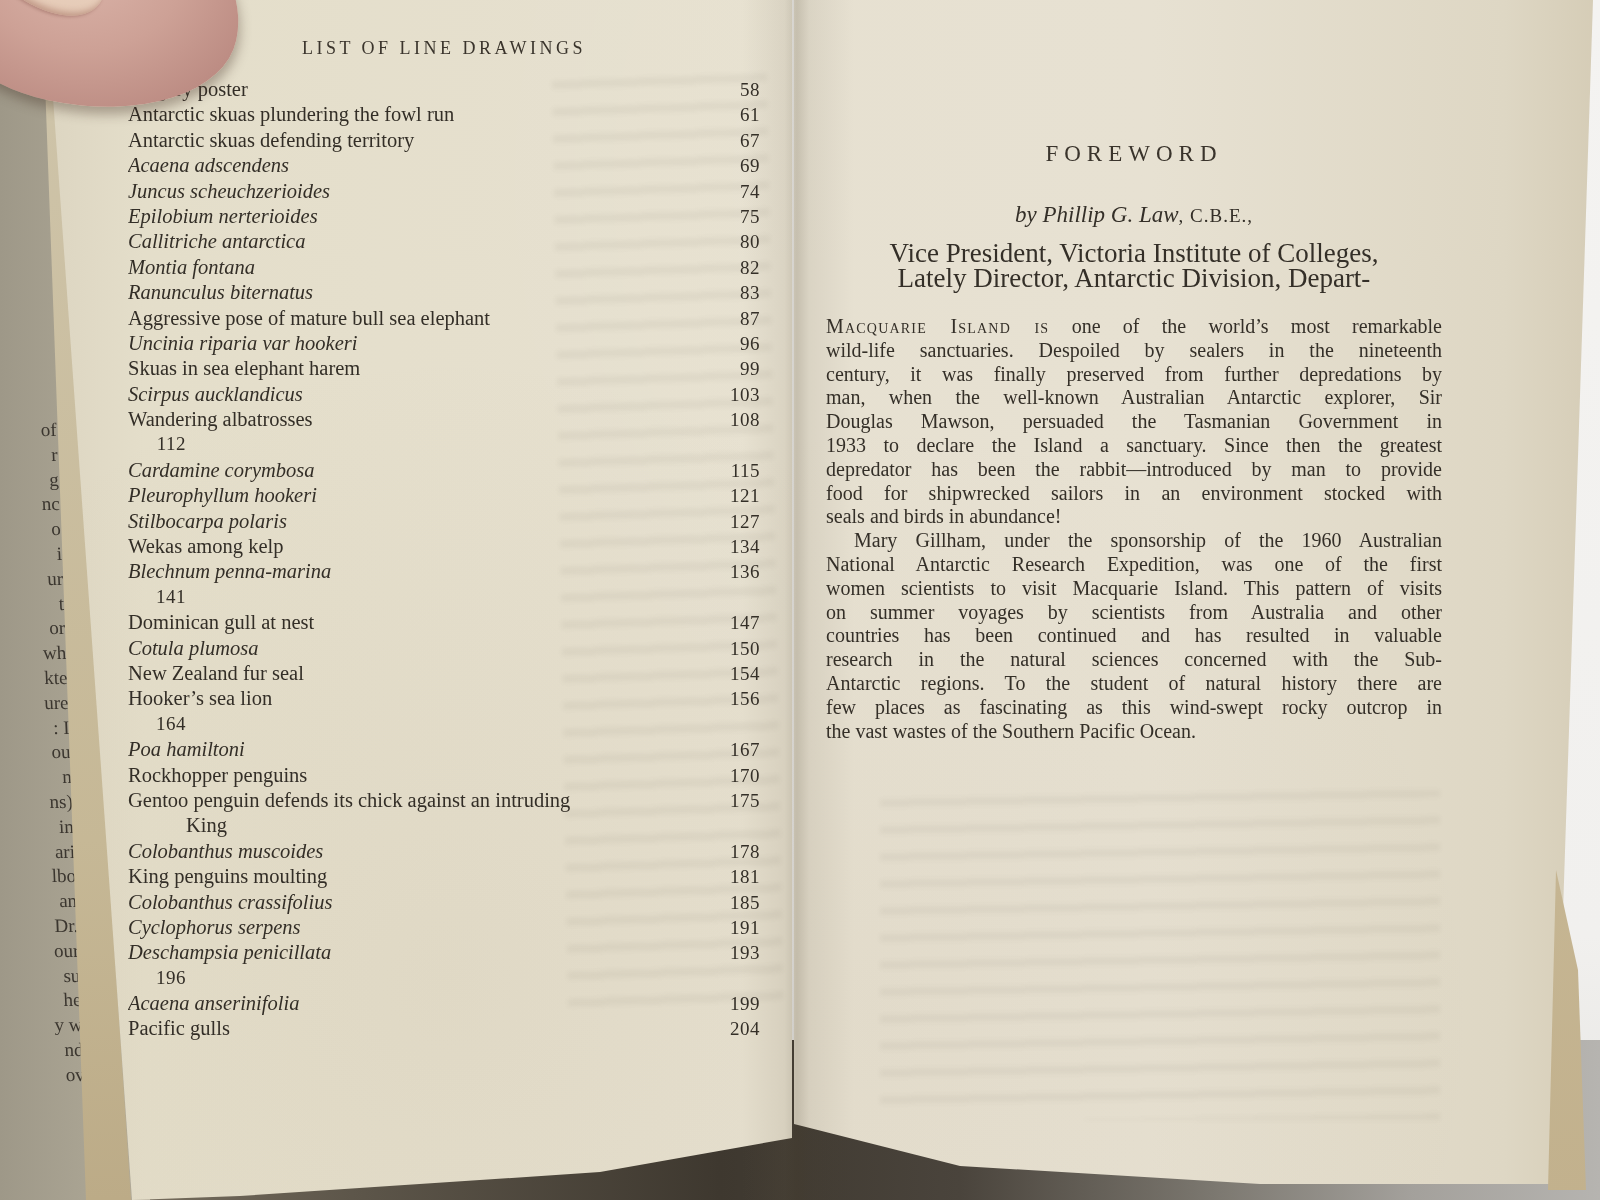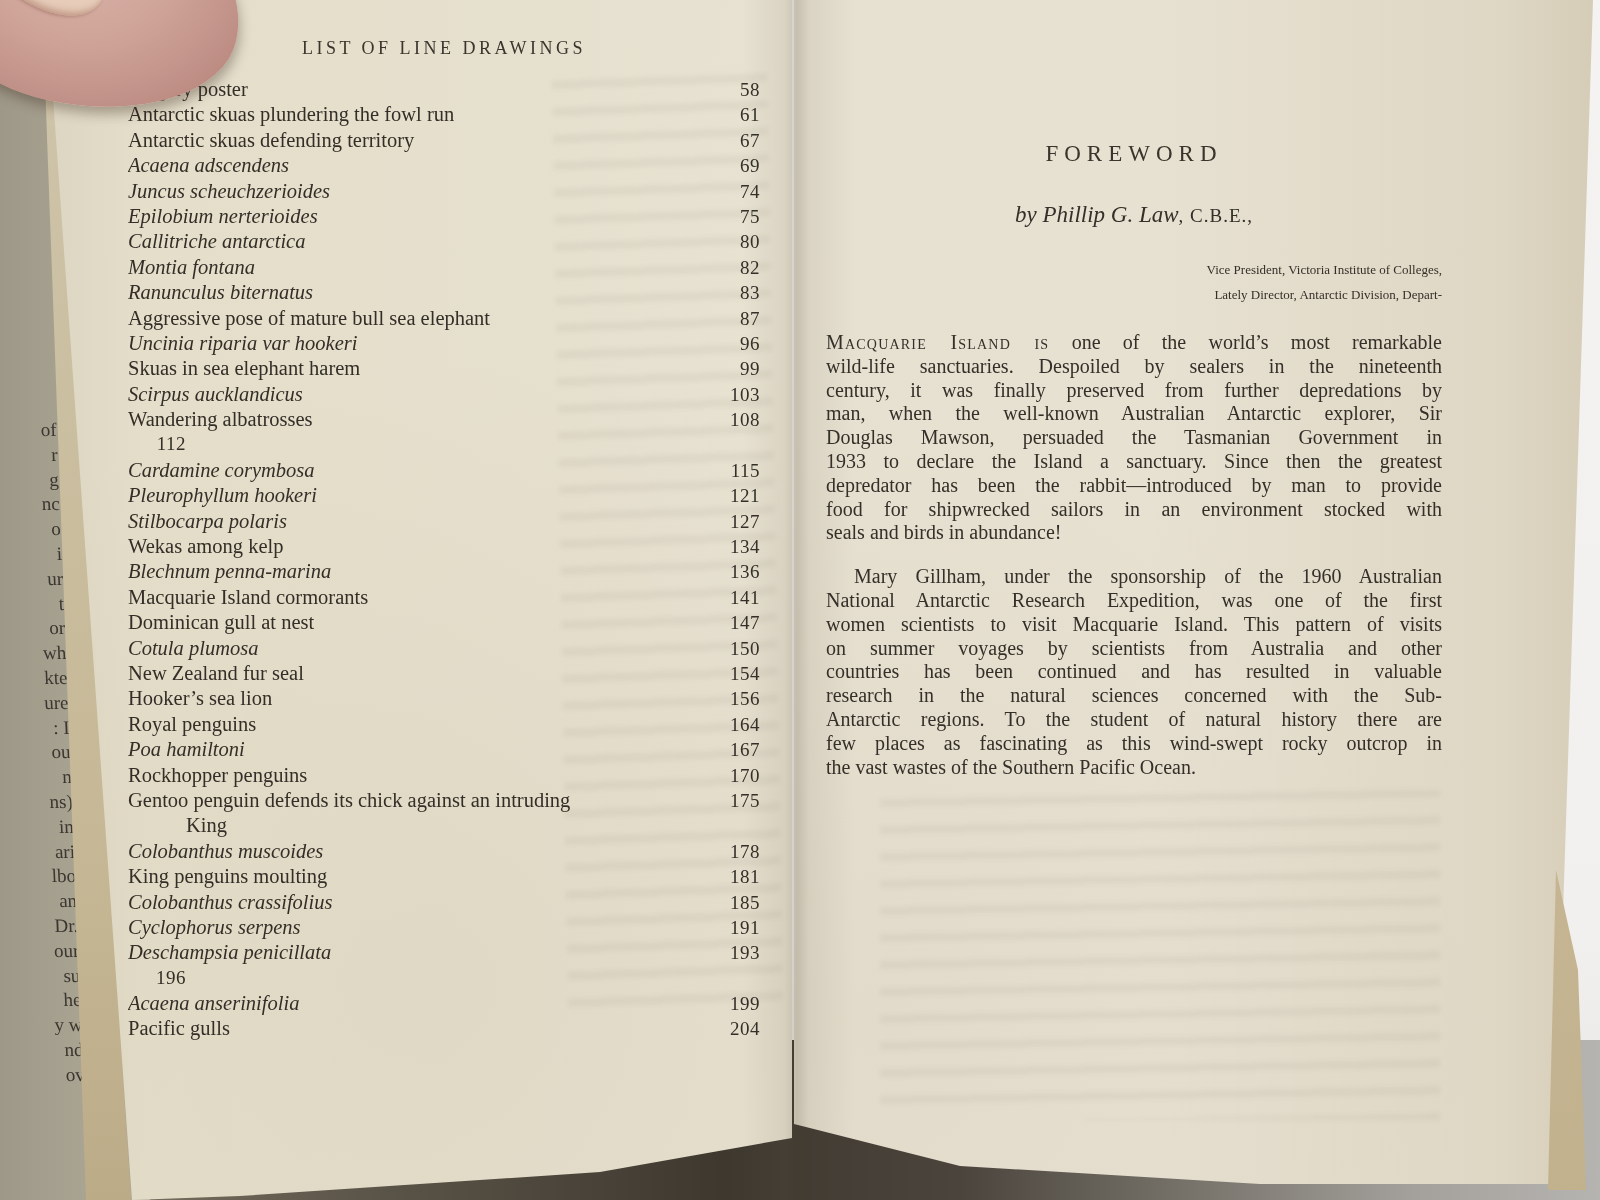--- a/index.html
+++ b/index.html
@@ -95,25 +95,25 @@
   .trow .lbl{flex:1;white-space:nowrap;overflow:hidden;}
   .trow.it .lbl{font-style:italic;}
   .trow.indent .lbl{padding-left:58px;}
   .trow .pg{width:58px;text-align:right;font-size:19px;letter-spacing:.5px;}
 
   
   .fore{position:absolute;left:826px;top:140px;width:616px;color:#342f28;}
   .fore-title{text-align:center;font-size:23px;letter-spacing:6px;line-height:28px;color:#3a342c;}
   .fore-byline{text-align:center;font-size:23px;font-style:italic;margin-top:30px;line-height:34px;}
   .fore-byline .cbe{font-style:normal;font-size:19px;letter-spacing:1px;}
-  .fore-aff{text-align:right;font-size:13px;line-height:25px;margin-top:24px;}
+  .fore-aff{text-align:center;font-size:27px;line-height:25px;margin-top:8px;}
   .fore-body{margin-top:24px;font-size:20px;line-height:23.8px;}
   .jline{text-align:justify;text-align-last:justify;}
   .jline.last{text-align-last:left;}
-  .jline.ind{text-indent:28px;margin-top:20px;}
+  .jline.ind{text-indent:28px;}
   .lead-caps{font-variant:small-caps;letter-spacing:1.2px;}
 </style>
 </head>
 <body>
 
 <div class="photo">
 
   <div class="shadow-band"></div>
 
   <div class="behind-strip">
@@ -231,41 +231,39 @@
           </div>
         <div class="trow">
             <span class="lbl">Wekas among kelp</span>
             <span class="pg">134</span>
           </div>
         <div class="trow it">
             <span class="lbl">Blechnum penna-marina</span>
             <span class="pg">136</span>
           </div>
         <div class="trow">
-            <span class="lbl">Macquarie Island cormorants</span>
             <span class="pg">141</span>
           </div>
         <div class="trow">
             <span class="lbl">Dominican gull at nest</span>
             <span class="pg">147</span>
           </div>
         <div class="trow it">
             <span class="lbl">Cotula plumosa</span>
             <span class="pg">150</span>
           </div>
         <div class="trow">
             <span class="lbl">New Zealand fur seal</span>
             <span class="pg">154</span>
           </div>
         <div class="trow">
             <span class="lbl">Hooker’s sea lion</span>
             <span class="pg">156</span>
           </div>
         <div class="trow">
-            <span class="lbl">Royal penguins</span>
             <span class="pg">164</span>
           </div>
         <div class="trow it">
             <span class="lbl">Poa hamiltoni</span>
             <span class="pg">167</span>
           </div>
         <div class="trow">
             <span class="lbl">Rockhopper penguins</span>
             <span class="pg">170</span>
           </div>

